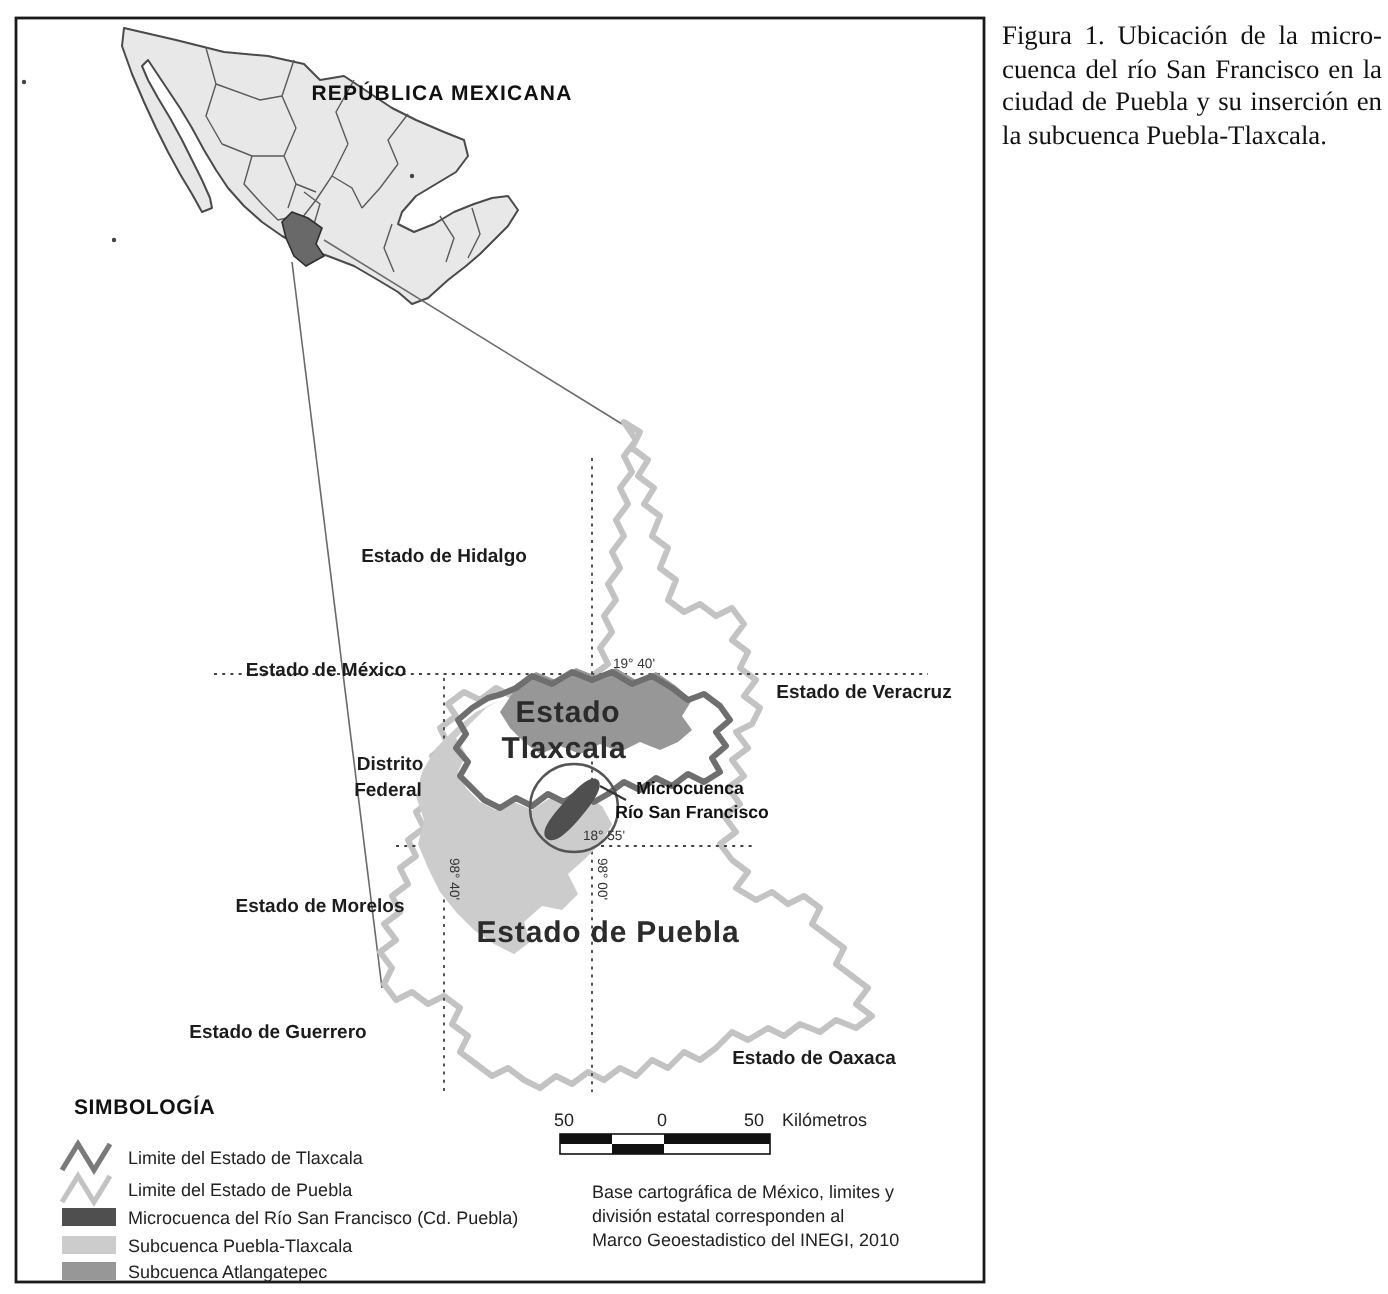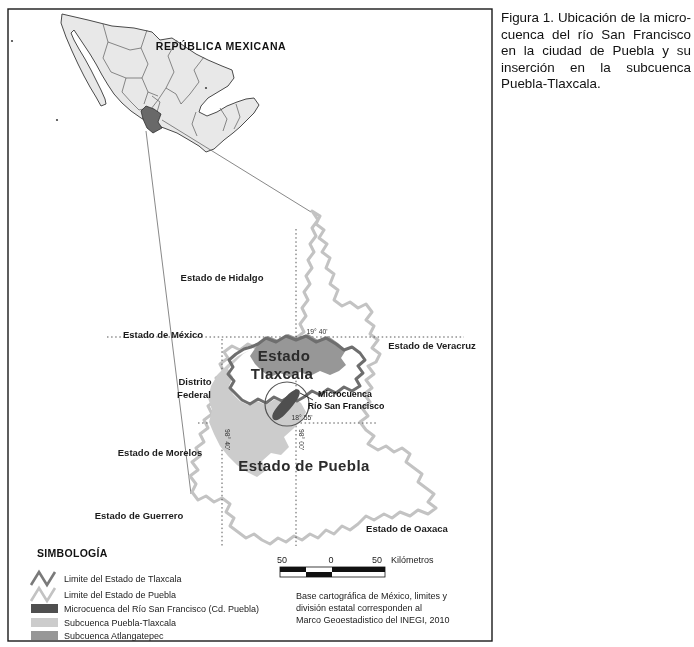--- a/index.html
+++ b/index.html
@@ -8,21 +8,21 @@
   svg { position:absolute; left:0; top:0; }
   text { font-family:"Liberation Sans", sans-serif; }
   .lbl      { font-size:9.5px; font-weight:bold; fill:#1c1c1c; }
   .big      { font-size:15px;  font-weight:bold; fill:#2b2b2b; letter-spacing:.4px; }
   .coord    { font-size:6.8px; font-weight:normal; fill:#333; }
   .small    { font-size:9px;   font-weight:normal; fill:#222; }
   .lblsm    { font-size:8.8px; font-weight:bold; fill:#111; }
   .legtitle { font-size:10.5px; font-weight:bold; fill:#111; letter-spacing:.3px; }
   .country  { font-size:10.5px; font-weight:bold; fill:#111; letter-spacing:.6px; }
   #caption  { position:absolute; left:501px; top:10px; width:190px;
-              font-family:Liberation Sans, sans-serif; font-size:13.4px;
+              font-family:Liberation Serif, serif; font-size:13.4px;
               line-height:1.24; color:#111; text-align:justify; }
 </style>
 </head>
 <body>
 
 <div id="root">
 <svg width="694" height="647" viewBox="0 0 694 647">
 
   <rect x="8" y="9" width="484" height="632" fill="#ffffff" stroke="#1a1a1a" stroke-width="1.4"></rect>
 

